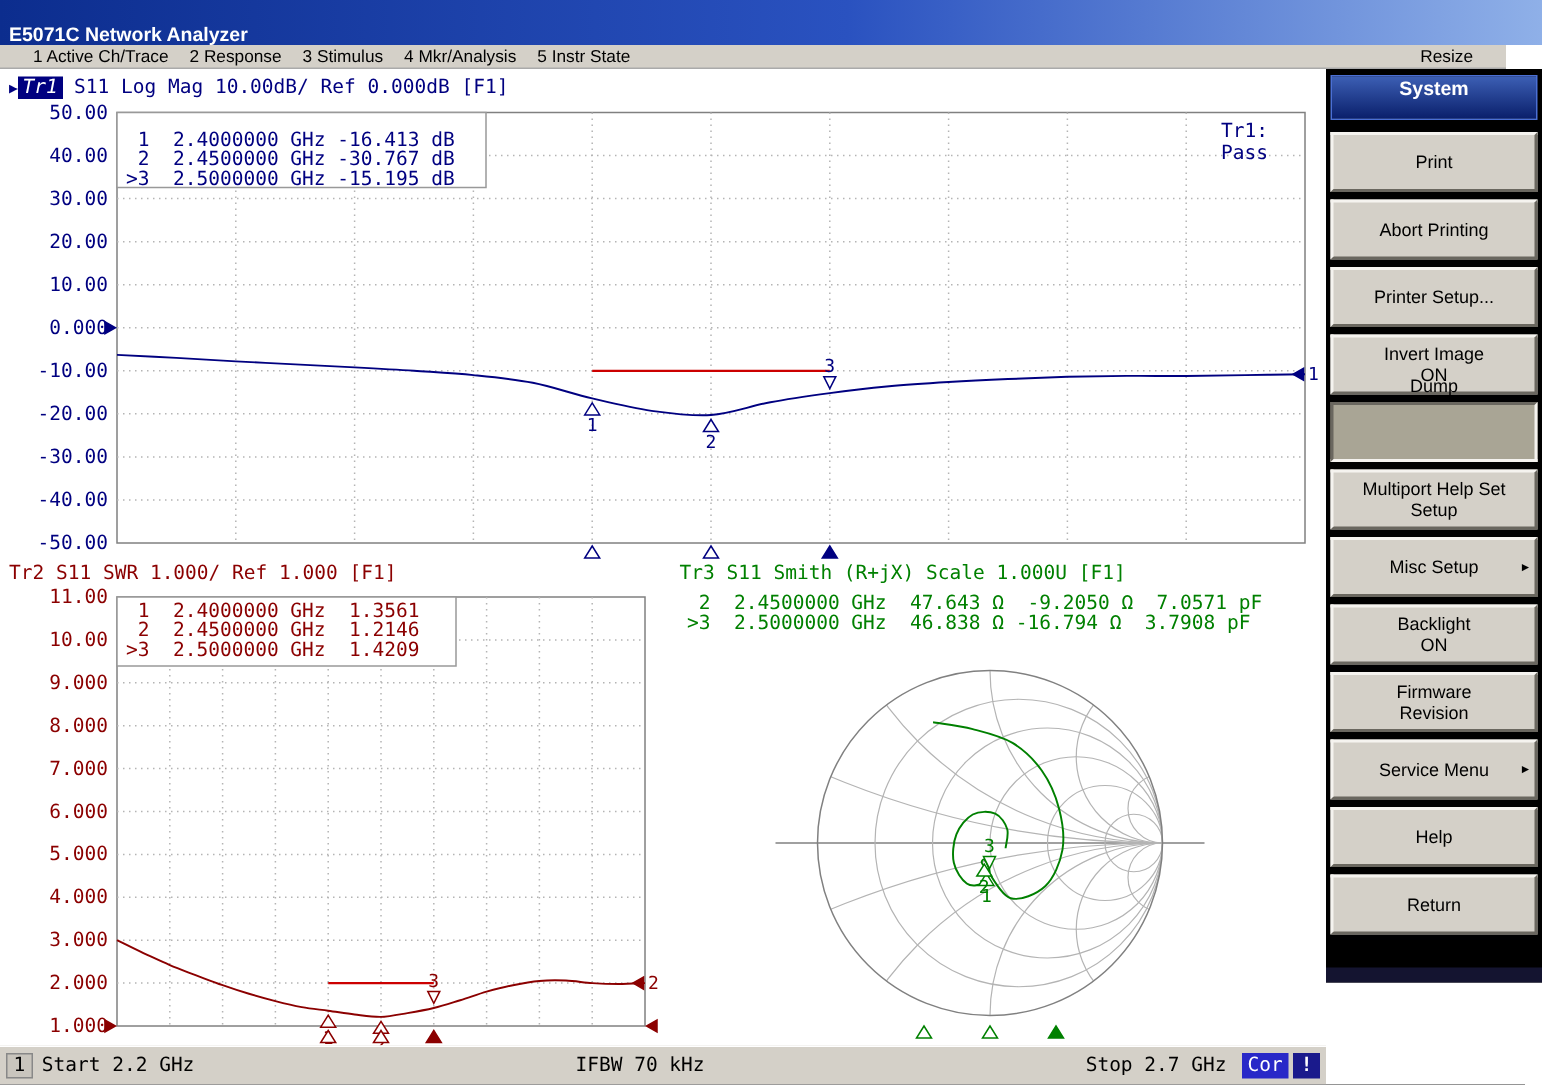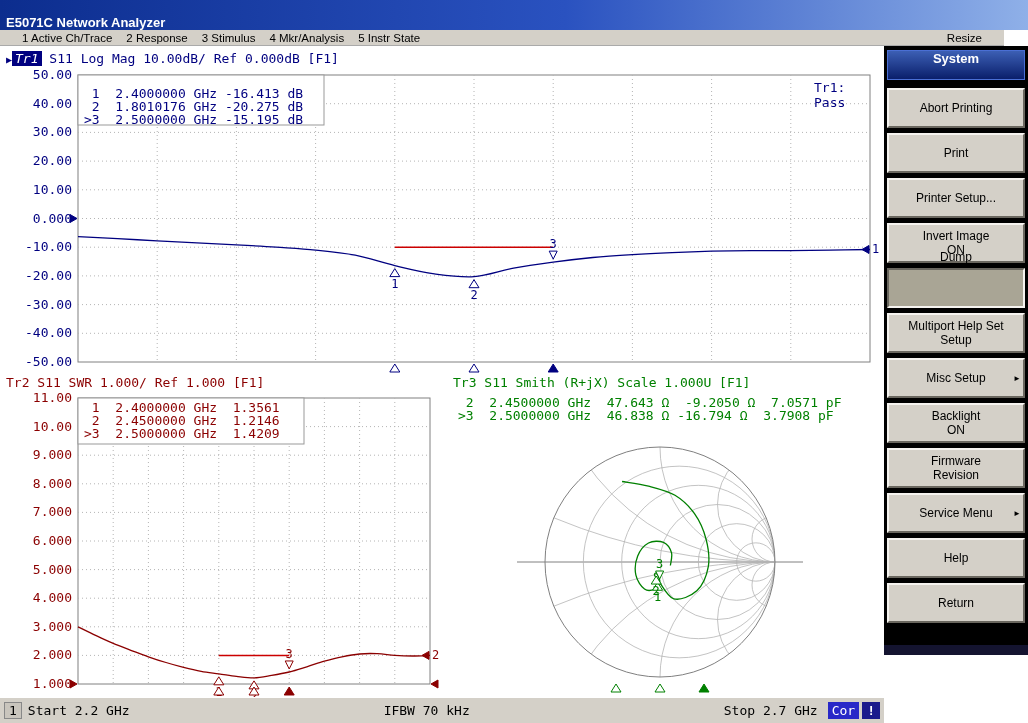--- a/index.html
+++ b/index.html
@@ -193,38 +193,38 @@
         <polygon points="611,646 621,646 616,638" fill="#fff" stroke="#008000" stroke-width="1"></polygon>
         <polygon points="651.205,538.04 661.205,538.04 656.205,530.04" fill="#fff" stroke="#008000" stroke-width="1"></polygon>
         <text x="656.205" y="549.04" fill="#008000" text-anchor="middle" font-size="12px" font-family="&quot;DejaVu Sans Mono&quot;,monospace">2</text>
         <polygon points="655,646 665,646 660,638" fill="#fff" stroke="#008000" stroke-width="1"></polygon>
         <polygon points="655.655,525.01 663.655,525.01 659.655,533.01" fill="#fff" stroke="#008000" stroke-width="1"></polygon>
         <text x="659.655" y="522.01" fill="#008000" text-anchor="middle" font-size="12px" font-family="&quot;DejaVu Sans Mono&quot;,monospace">3</text>
         <polygon points="699,646 709,646 704,638" fill="#008000" stroke="#008000" stroke-width="1"></polygon>
       </svg>
 
     <div class="trace-header" id="tr1-header" style="left: 6px; top: 5px; color: rgb(0, 0, 128);"><span class="active-arrow">▶</span><span class="trace-chip">Tr1</span> <span>S11 Log Mag 10.00dB/ Ref 0.000dB [F1]</span></div>
-    <div class="readout" id="tr1-readout" style="left: 84px; top: 41px; color: rgb(0, 0, 128);"><div> 1  2.4000000 GHz -16.413 dB</div><div> 2  1.8010176 GHz -20.275 dB</div><div>&gt;3  2.5000000 GHz -15.195 dB</div></div>
+    <div class="readout" id="tr1-readout" style="left: 84px; top: 41px; color: rgb(0, 0, 128);"><div> 1  2.4000000 GHz -16.413 dB</div><div> 2  2.4500000 GHz -30.767 dB</div><div>&gt;3  2.5000000 GHz -15.195 dB</div></div>
     <div class="pass-label" id="tr1-pass" style="left: 814px; top: 34px; color: rgb(0, 0, 128);">Tr1: Pass</div>
 
     <div class="trace-header" id="tr2-header" style="left: 6px; top: 329px; color: rgb(139, 0, 0);"><span>Tr2</span> <span>S11 SWR 1.000/ Ref 1.000 [F1]</span></div>
     <div class="readout" id="tr2-readout" style="left: 84px; top: 355px; color: rgb(139, 0, 0);"><div> 1  2.4000000 GHz  1.3561</div><div> 2  2.4500000 GHz  1.2146</div><div>&gt;3  2.5000000 GHz  1.4209</div></div>
 
     <div class="trace-header" id="tr3-header" style="left: 453px; top: 329px; color: rgb(0, 128, 0);"><span>Tr3</span> <span>S11 Smith (R+jX) Scale 1.000U [F1]</span></div>
     <div class="readout" id="tr3-readout" style="left: 458px; top: 350px; color: rgb(0, 128, 0);"><div> 2  2.4500000 GHz  47.643 Ω  -9.2050 Ω  7.0571 pF</div><div>&gt;3  2.5000000 GHz  46.838 Ω -16.794 Ω  3.7908 pF</div></div>
   </div>
 
   <div class="sidebar">
     <div class="sk-title">System</div>
     <div id="softkeys">
         <div class="softkey">
+          <div class="sk-line">Print</div>
+        </div>
+        <div class="softkey">
           <div class="sk-line">Abort Printing</div>
-        </div>
-        <div class="softkey">
-          <div class="sk-line">Print</div>
         </div>
         <div class="softkey">
           <div class="sk-line">Printer Setup...</div>
         </div>
         <div class="softkey">
           <div class="sk-line">Invert Image</div>
           <div class="sk-line">ON</div>
         </div>
         <div class="softkey pressed">
           <div class="sk-line">Dump</div>

